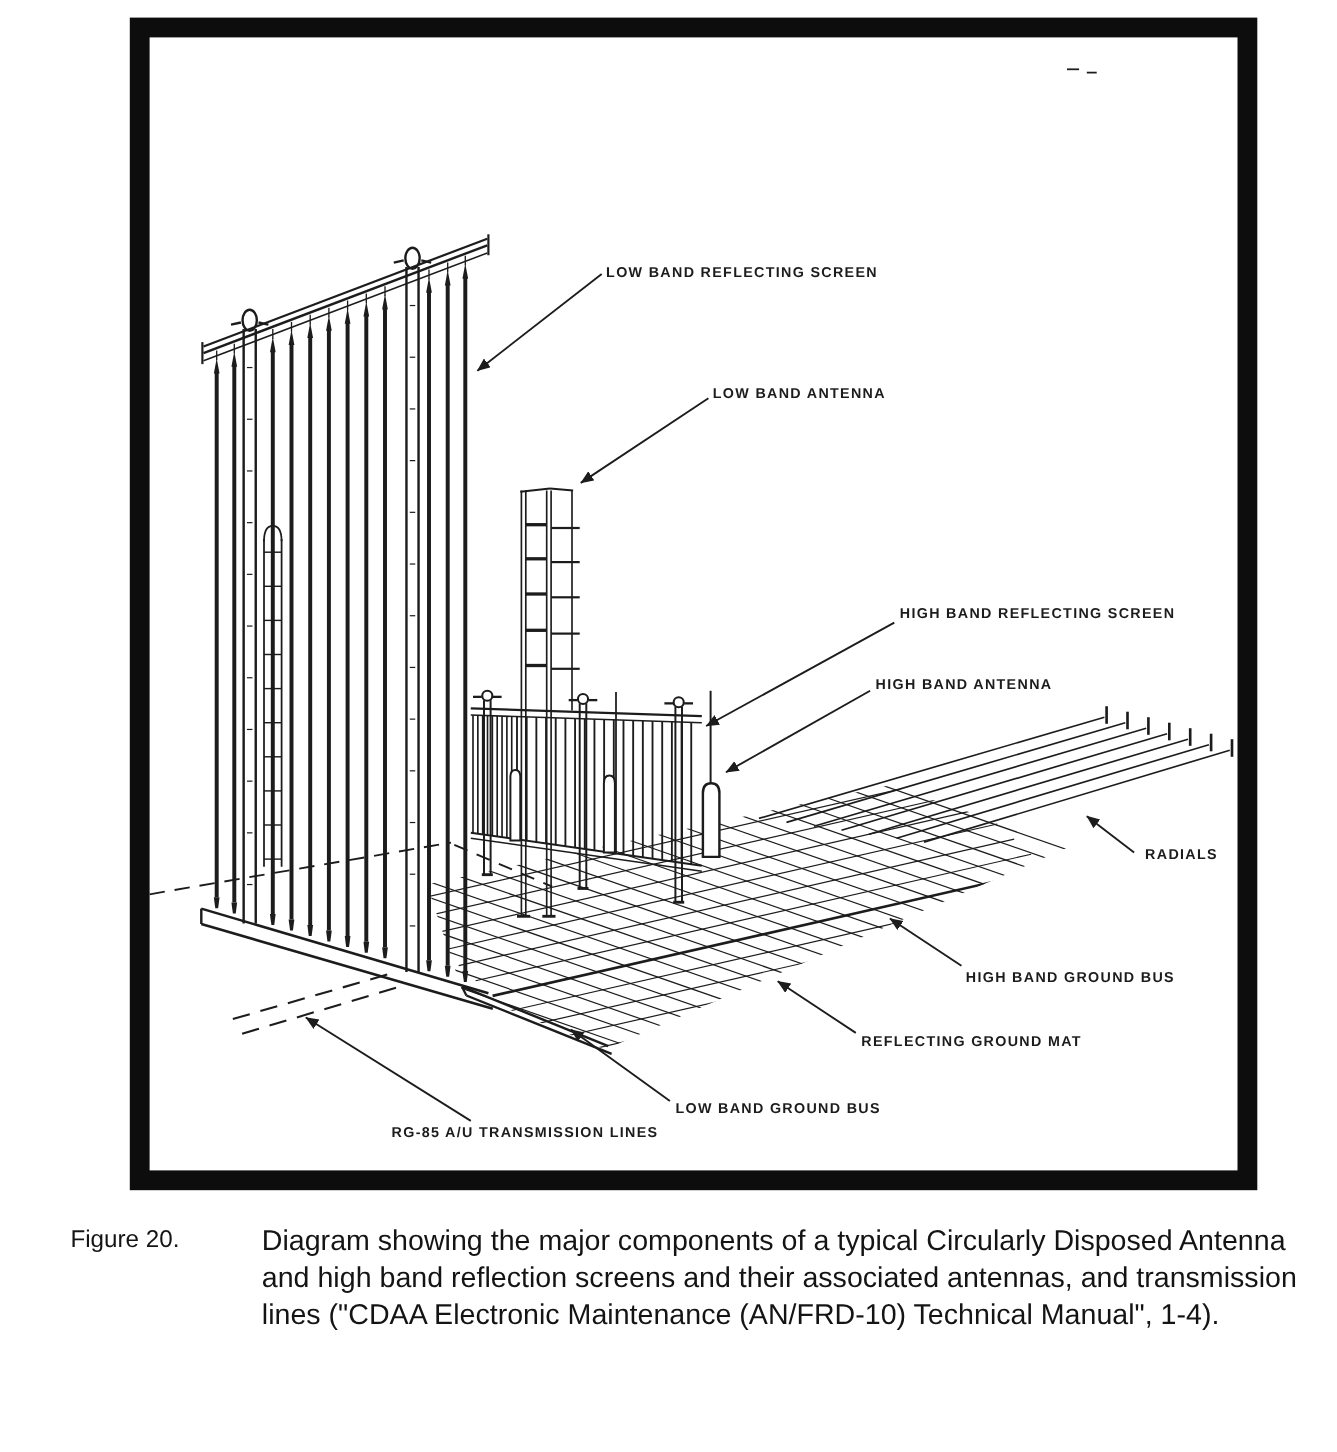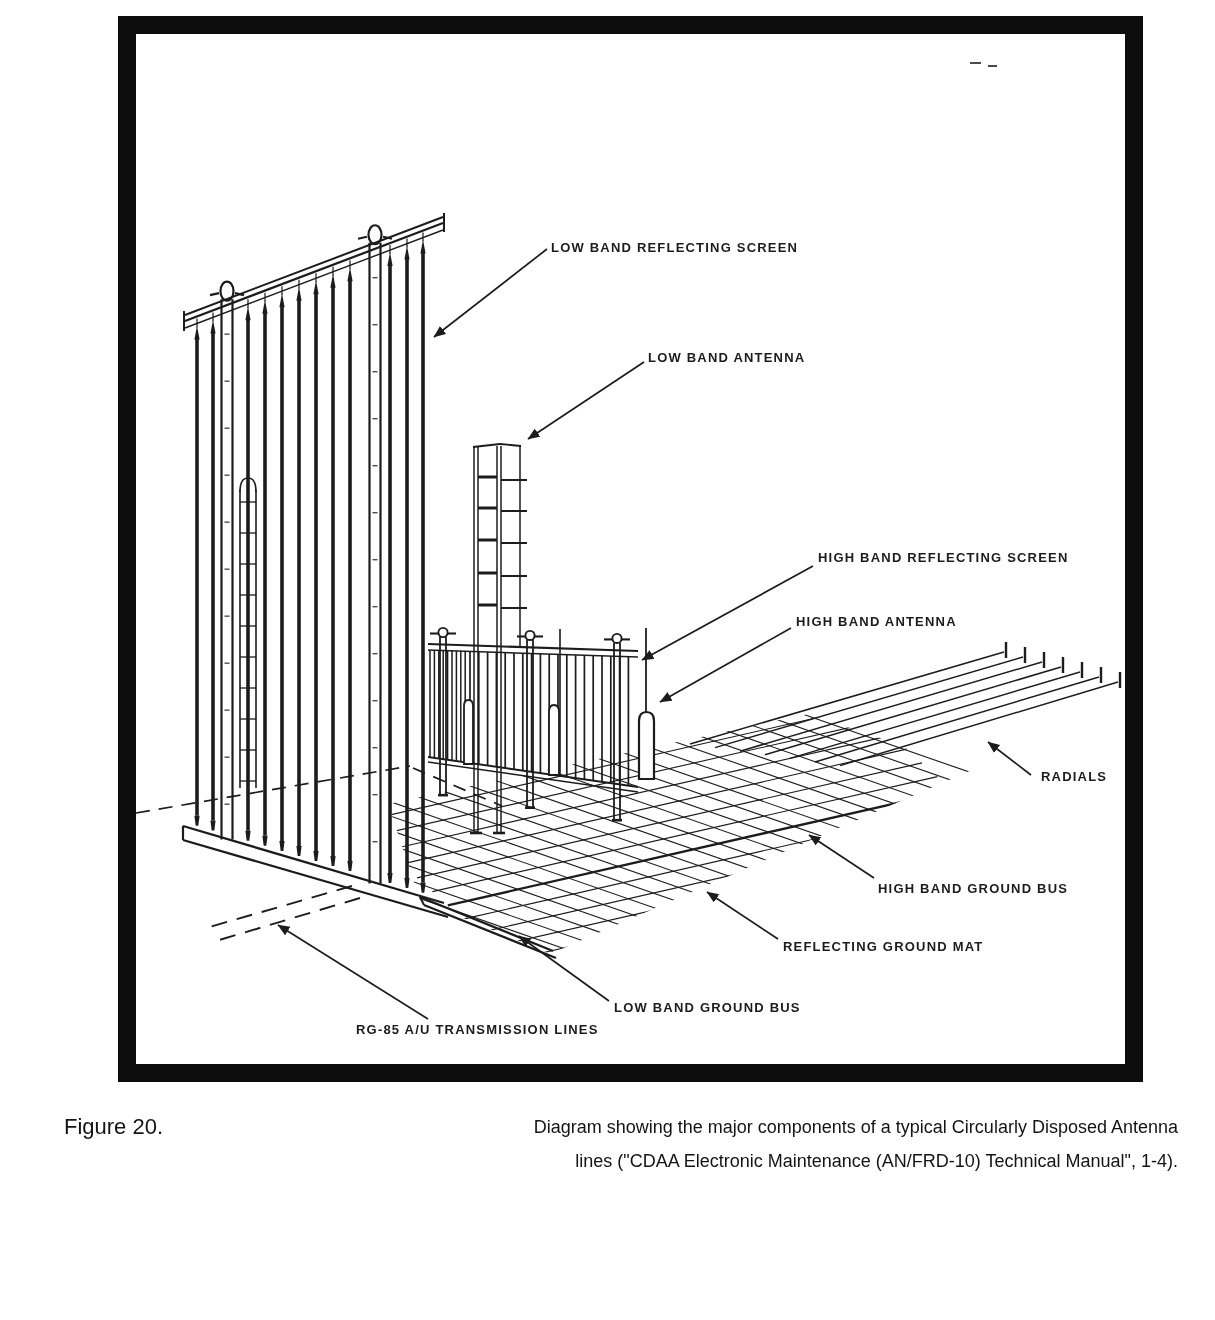--- a/index.html
+++ b/index.html
@@ -20,21 +20,21 @@
   #dwg text.lbl{
     font-family:"Liberation Sans", sans-serif;
     font-weight:bold;font-size:13px;letter-spacing:1.2px;
     fill:var(--ink);stroke:none;
   }
   #caption-row{position:absolute;left:0;top:1110px;width:1215px;color:#141414;}
   #figure-label{
     position:absolute;left:64px;top:0;font-size:22px;line-height:34px;
   }
   #caption{
-    position:absolute;left:228px;top:0;width:950px;font-size:18px;line-height:34px;text-align:right;
+    position:absolute;left:238px;top:0;width:950px;font-size:26px;line-height:34px;
   }
 </style>
 </head>
 <body>
 
 <div id="frame"></div>
 
 <svg id="dwg" viewBox="0 0 1215 1320">
   <defs>
     <marker id="arr" markerWidth="16" markerHeight="14" refX="11.5" refY="5" orient="auto" markerUnits="userSpaceOnUse">
@@ -331,15 +331,16 @@
     <text class="lbl" x="783" y="951">REFLECTING GROUND MAT</text>
     <text class="lbl" x="614" y="1012">LOW BAND GROUND BUS</text>
     <text class="lbl" x="356" y="1034">RG-85 A/U TRANSMISSION LINES</text>
   </g>
 </svg>
 
 <div id="caption-row">
   <div id="figure-label">Figure 20.</div>
   <div id="caption">
     <div>Diagram showing the major components of a typical Circularly Disposed Antenna</div>
+    <div>and high band reflection screens and their associated antennas, and transmission</div>
     <div>lines ("CDAA Electronic Maintenance (AN/FRD-10) Technical Manual", 1-4).</div>
   </div>
 </div>
 
 </body></html>

